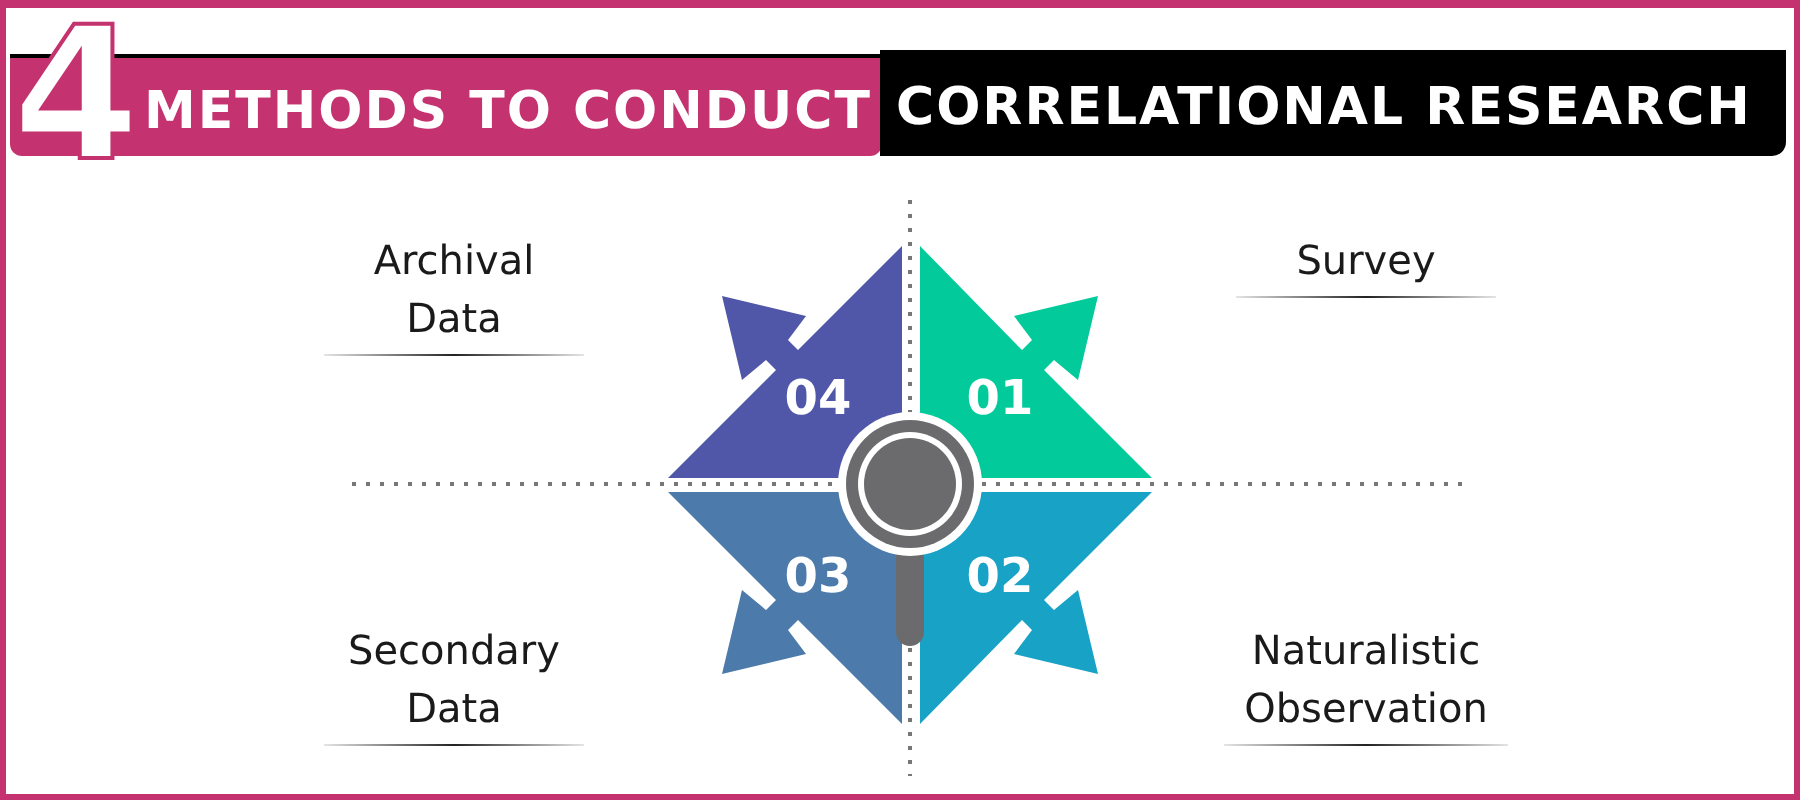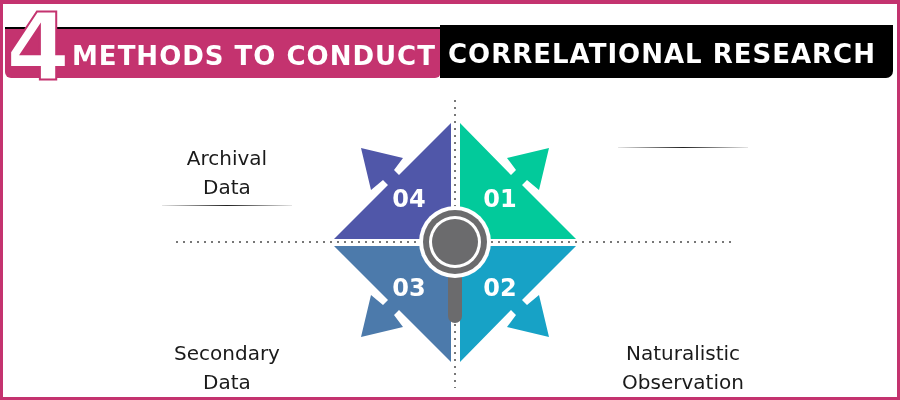--- a/index.html
+++ b/index.html
@@ -3,21 +3,21 @@
 <meta charset="utf-8">
 <style>
   html, body { margin: 0; padding: 0; }
   body { width: 900px; height: 400px; position: relative; background: #ffffff; overflow: hidden; font-family: "DejaVu Sans", sans-serif; }
   .frame { position: absolute; left: 0; top: 0; width: 900px; height: 400px; box-sizing: border-box; border: 3px solid #c4336f; border-top-width: 4px; }
   .bar-pink { position: absolute; left: 5px; top: 27px; width: 436px; height: 51px; background: #c4336f; border-radius: 0 0 6px 6px; border-top: 2px solid #000; box-sizing: border-box; }
   .bar-black { position: absolute; left: 440px; top: 25px; width: 453px; height: 53px; background: #000000; border-radius: 0 0 7px 0; }
   .big-four { position: absolute; left: 6px; top: 2px; font-family: "DejaVu Sans", sans-serif; font-weight: bold; font-size: 92px; line-height: 92px; color: #ffffff; -webkit-text-stroke: 2px #c4336f; letter-spacing: -2px; }
   .title-pink { position: absolute; left: 72px; top: 40px; font-weight: bold; font-size: 26px; line-height: 32px; color: #ffffff; letter-spacing: 1px; white-space: nowrap; }
   .title-black { position: absolute; left: 448px; top: 38px; font-weight: bold; font-size: 26px; line-height: 32px; color: #ffffff; letter-spacing: 1px; white-space: nowrap; }
-  .label { position: absolute; width: 130px; text-align: center; font-family: "DejaVu Sans", sans-serif; font-size: 20px; line-height: 29px; color: #1a1a1a; margin-top: 28px; }
+  .label { position: absolute; width: 130px; text-align: center; font-family: "DejaVu Sans", sans-serif; font-size: 20px; line-height: 29px; color: #1a1a1a; }
   .label .rule { display: block; height: 1px; margin-top: 3px; background: linear-gradient(90deg, rgba(0,0,0,0.1), #222 50%, rgba(0,0,0,0.1)); }
   .num { font-family: "DejaVu Sans", sans-serif; font-weight: bold; font-size: 24px; fill: #ffffff; }
   svg.diagram { position: absolute; left: 0; top: 0; }
 </style>
 </head>
 <body>
 
 <div class="frame"></div>
 
 <div class="bar-pink"></div>
@@ -60,20 +60,21 @@
   </g>
 </svg>
 
 <div class="label" style="left:162px; top:116px;">
   <div>Archival</div>
   <div>Data</div>
   <span class="rule"></span>
 </div>
 
 <div class="label" style="left:618px; top:116px;">
+  <div>Survey</div>
   <span class="rule"></span>
 </div>
 
 <div class="label" style="left:162px; top:311px;">
   <div>Secondary</div>
   <div>Data</div>
   <span class="rule"></span>
 </div>
 
 <div class="label" style="left:612px; top:311px; width:142px;">

